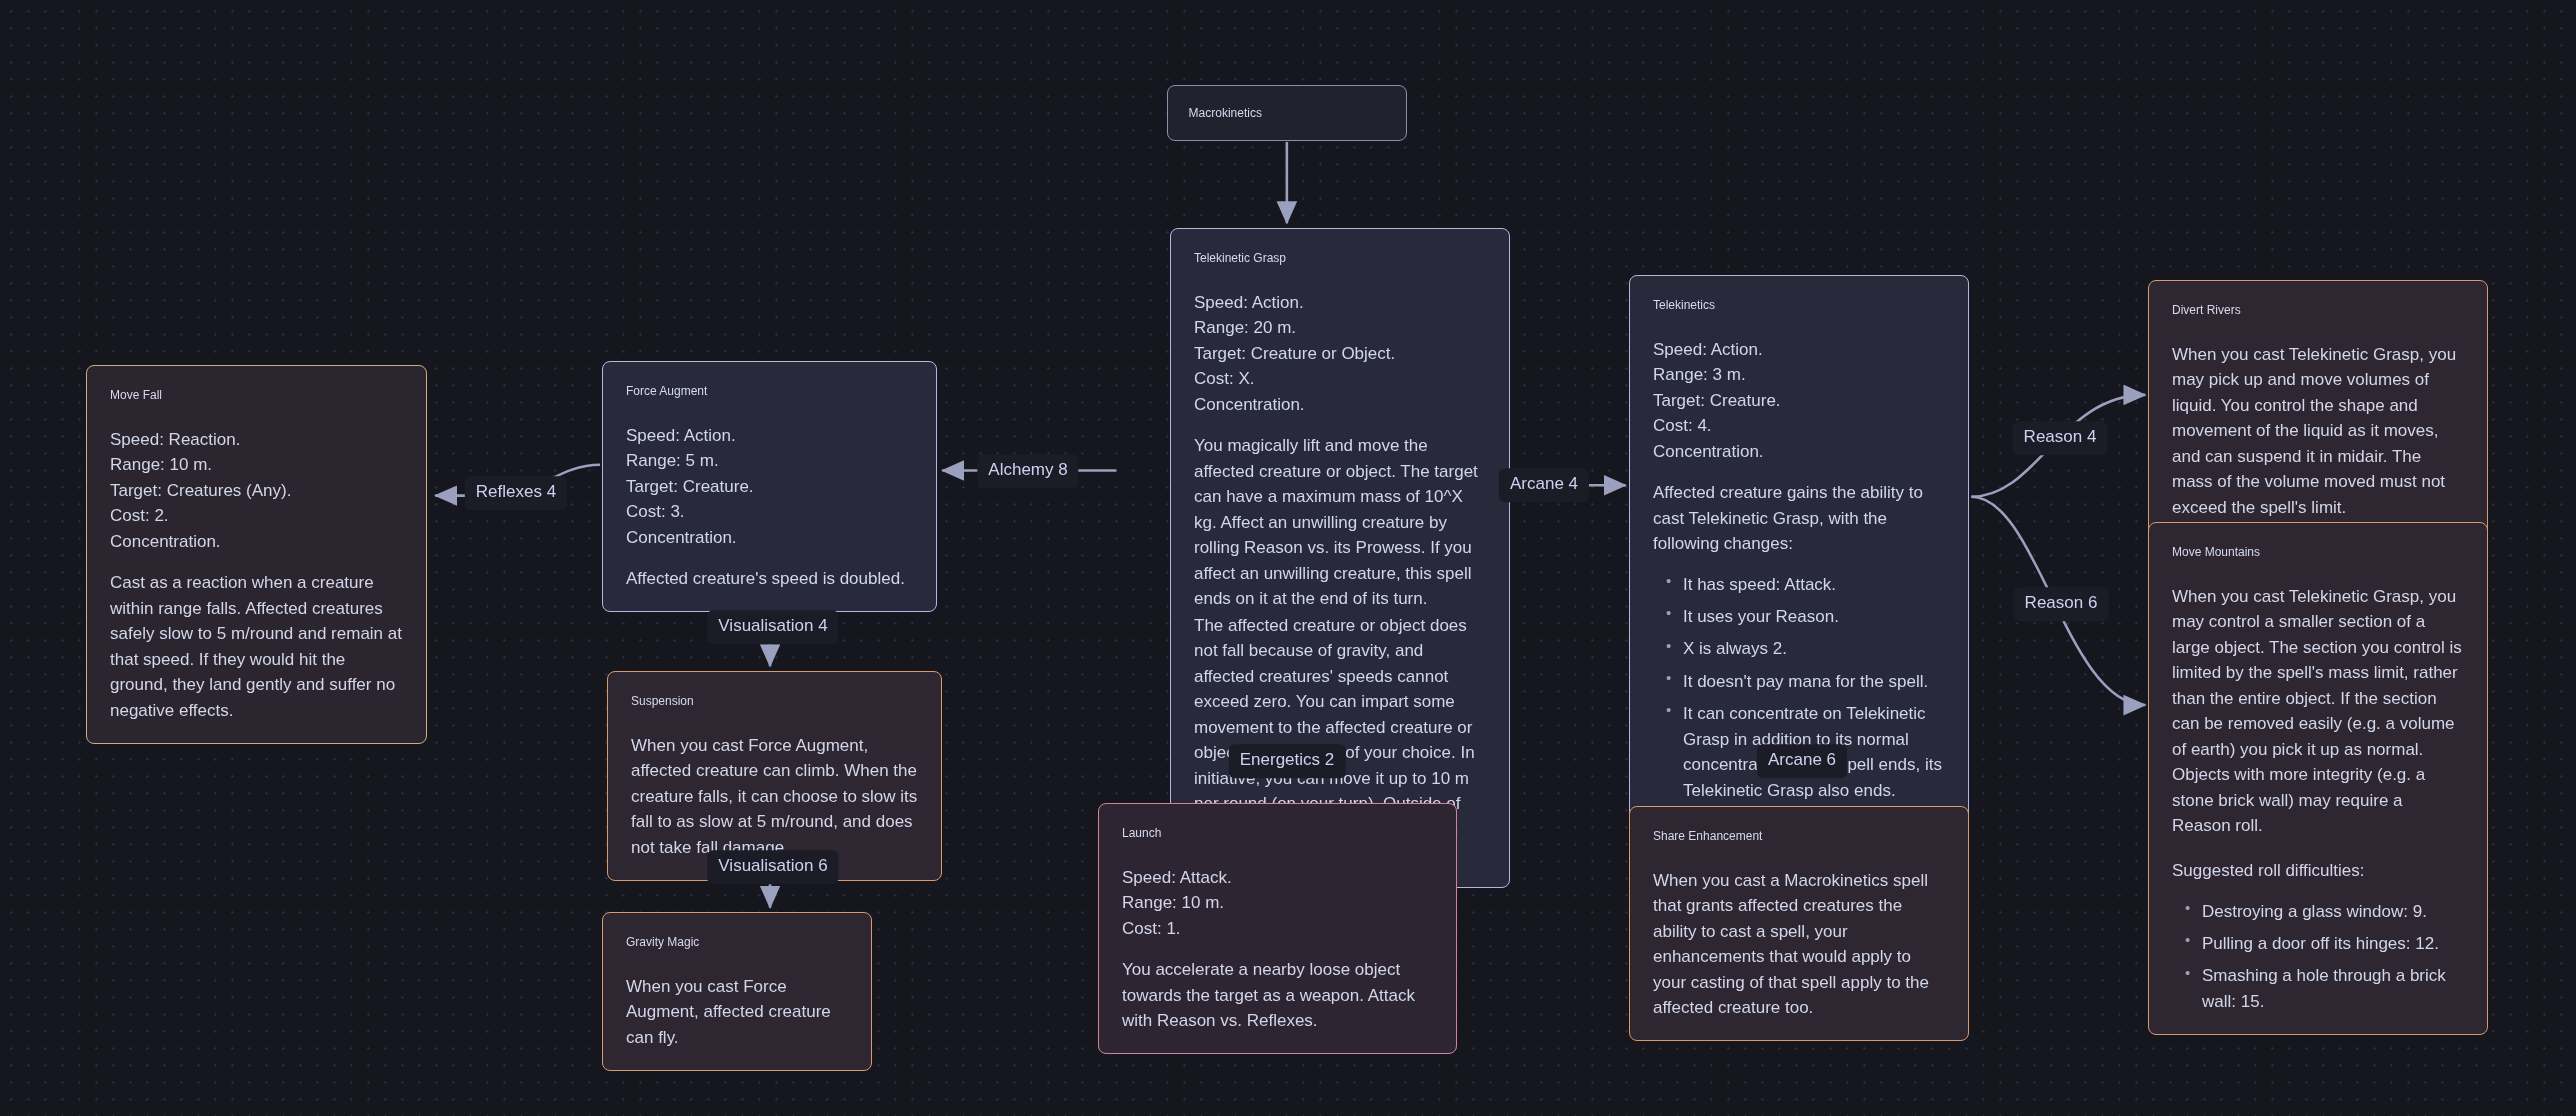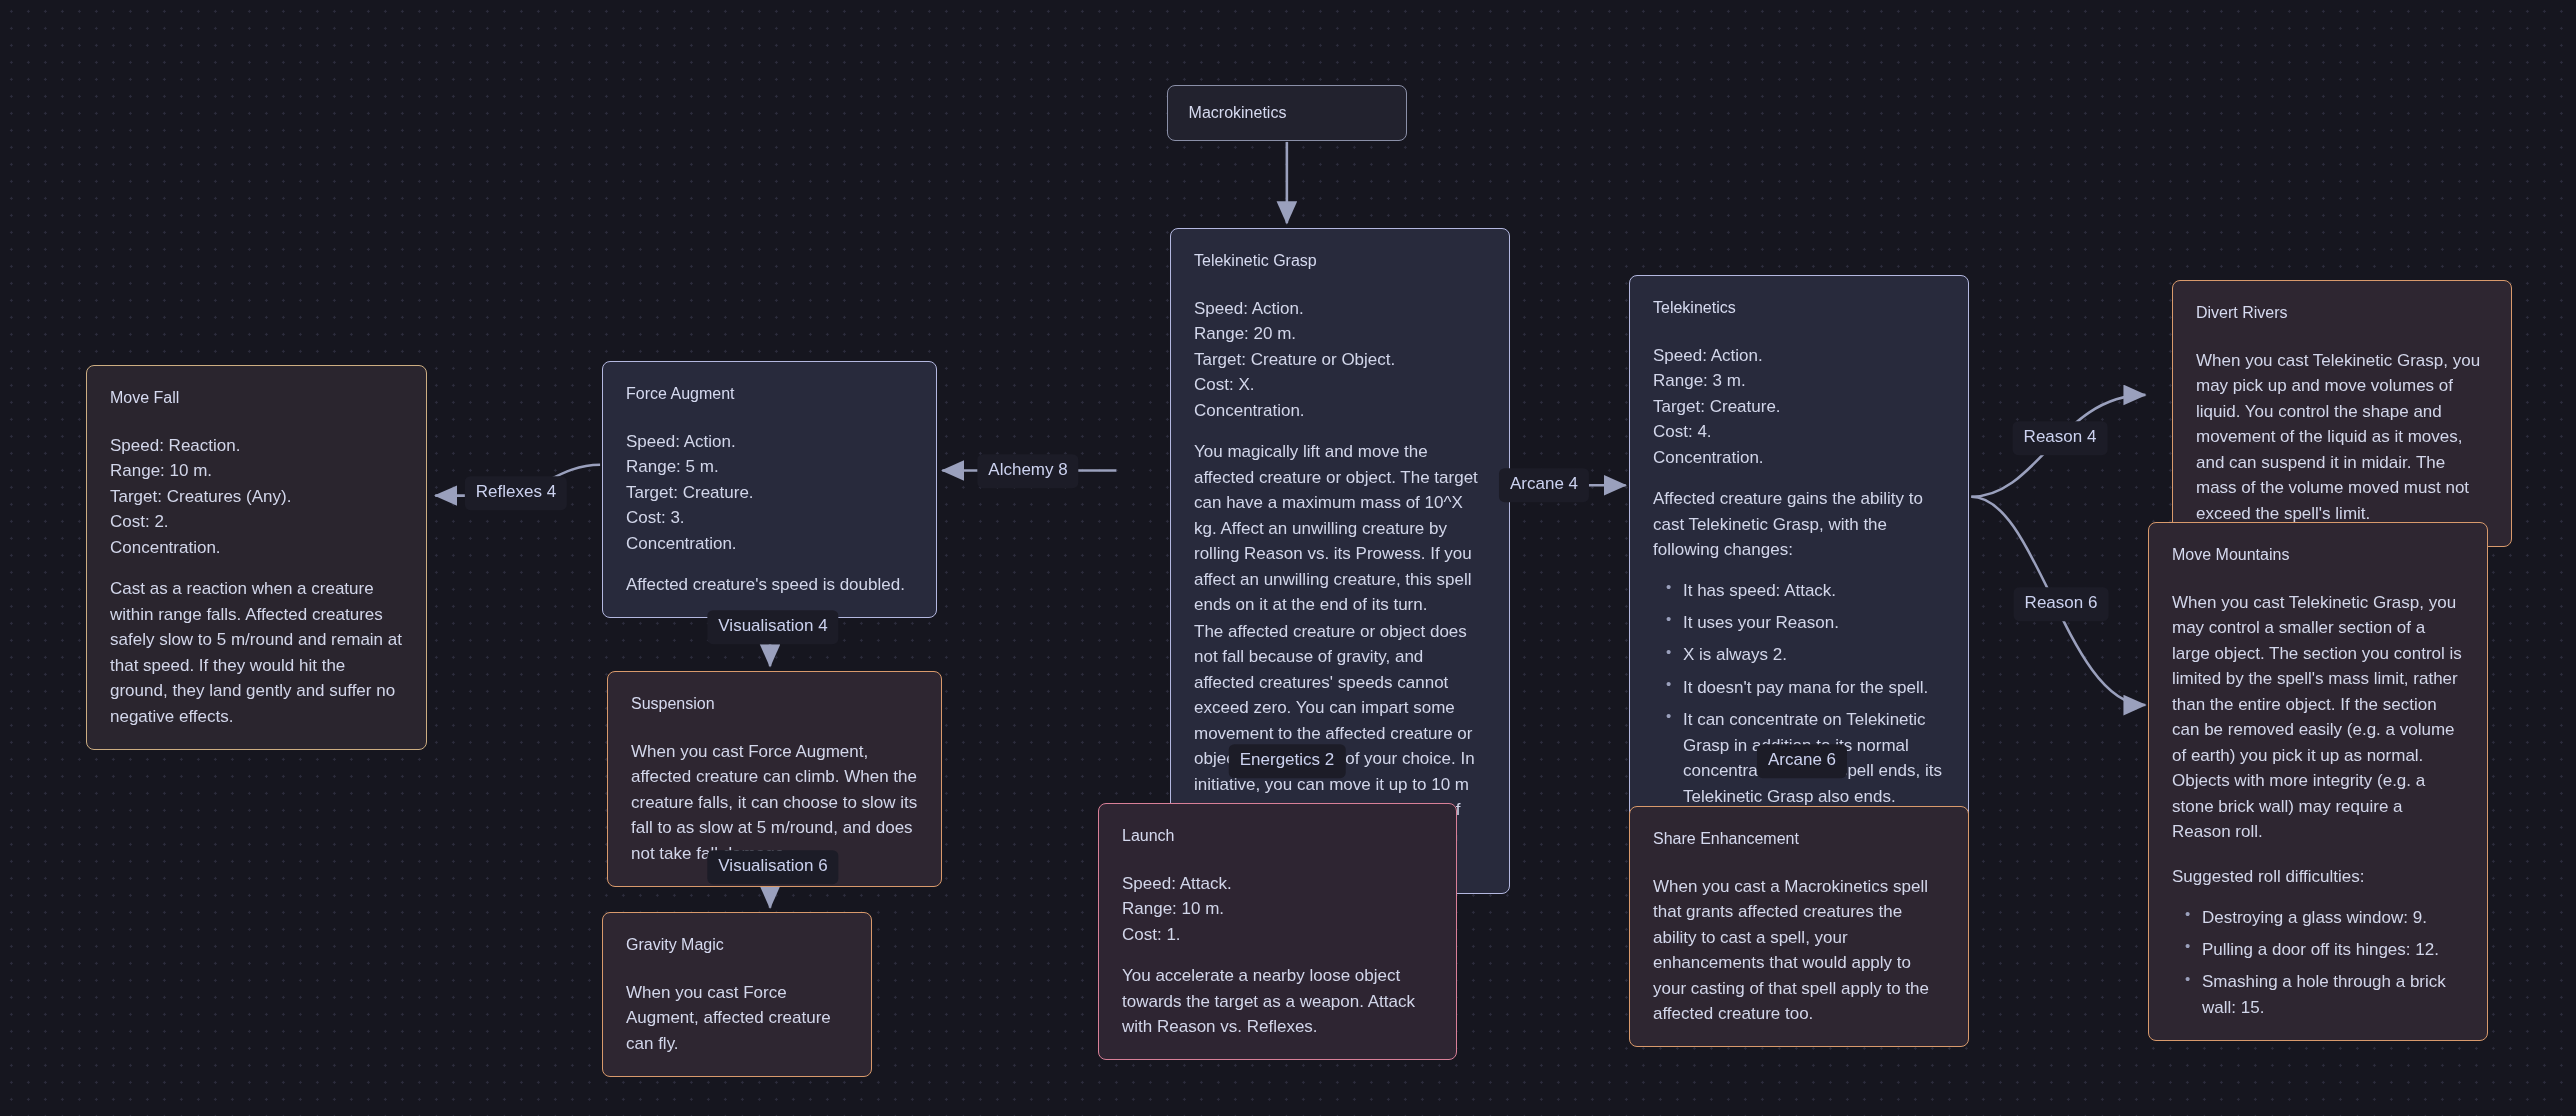--- a/index.html
+++ b/index.html
@@ -29,21 +29,21 @@
     position: absolute;
     border-radius: 8px;
     border: 1.7px solid #9aa0c8;
     background: #23232f;
     color: #d2d6ea;
     padding: 19.5px 23px 19.5px 23px;
     font-size: 17px;
     line-height: 1.50;
   }
   .node .title {
-    font-size: 16px;
+    font-size: 12px;
     margin: 0 0 23px 0;
     color: #d6daf0;
   }
   .node p {
     margin: 0 0 16px 0;
   }
   .node p:last-child { margin-bottom: 0; }
   .node .statblock p { margin: 0; }
   .node ul {
     margin: 15px 0 0 0;
@@ -75,21 +75,21 @@
   #n-macrokinetics   { left: 1167px; top: 85px;  width: 240px; height: 56px;
                        padding: 0 0 0 20.6px; display: flex; align-items: center; }
   #n-telekinetic     { left: 1170px; top: 228px;  width: 340px; }
   #n-slowfall        { left: 86px;  top: 365px;  width: 341px; }
   #n-forceaugment    { left: 602px; top: 361px;  width: 335px; }
   #n-suspension      { left: 607px; top: 671px; width: 335px; }
   #n-gravitymagic    { left: 602px; top: 912px; width: 270px; }
   #n-launch          { left: 1098px; top: 803px; width: 359px; }
   #n-telekinetics    { left: 1629px; top: 275px;  width: 340px; }
   #n-shareenh        { left: 1629px; top: 806px; width: 340px; }
-  #n-divertrivers    { left: 2148px; top: 280px;  width: 340px; margin-left: 24px; }
+  #n-divertrivers    { left: 2148px; top: 280px;  width: 340px; }
   #n-movemountains   { left: 2148px; top: 522px;  width: 340px; }
 
   
   .edge-label {
     position: absolute;
     background: #1c1c27;
     color: #ccd2f0;
     font-size: 17px;
     border-radius: 5.7px;
     padding: 6.3px 11px 7.4px 11px;

